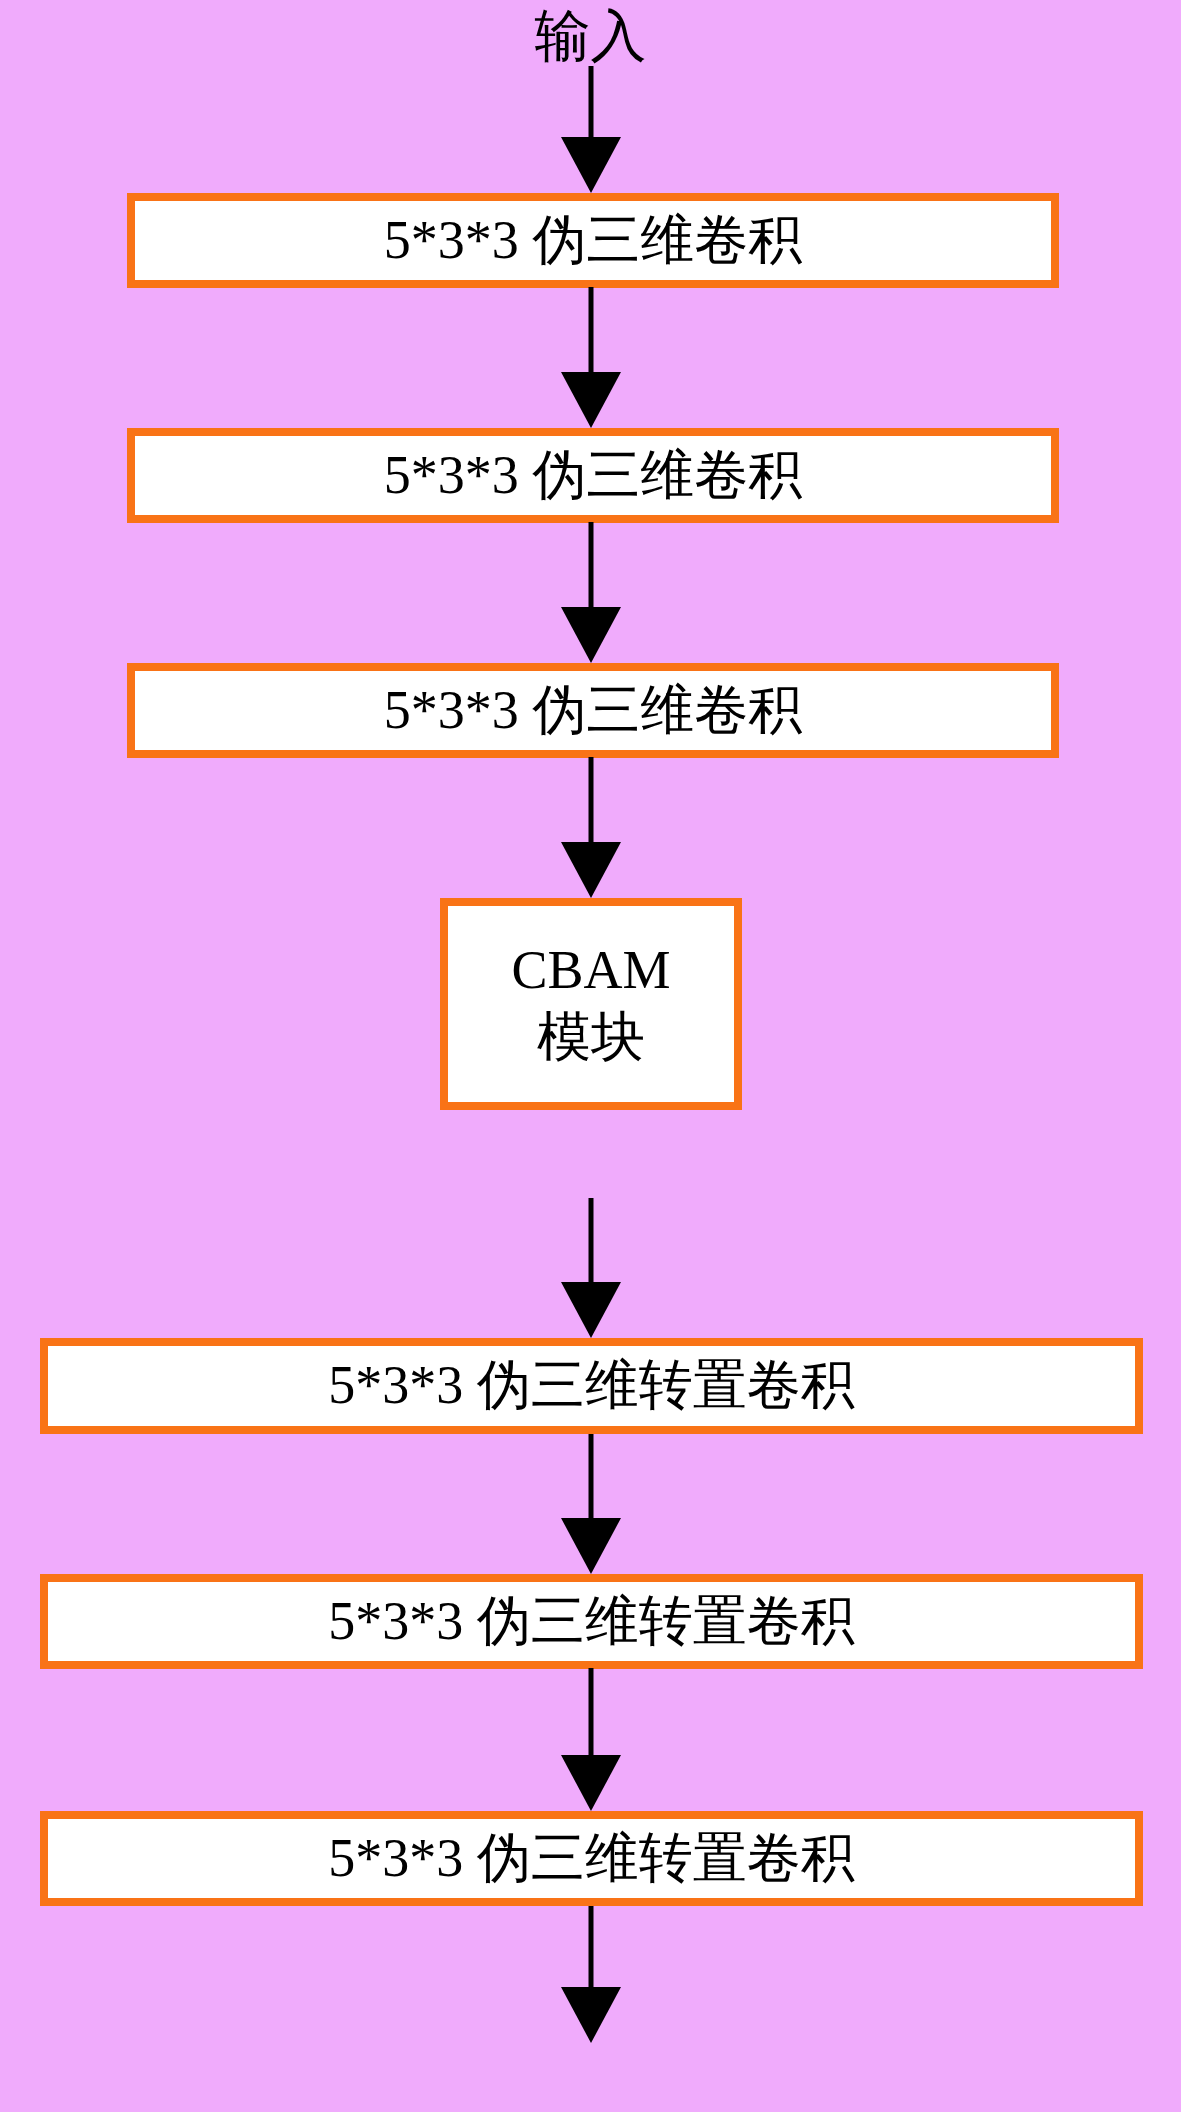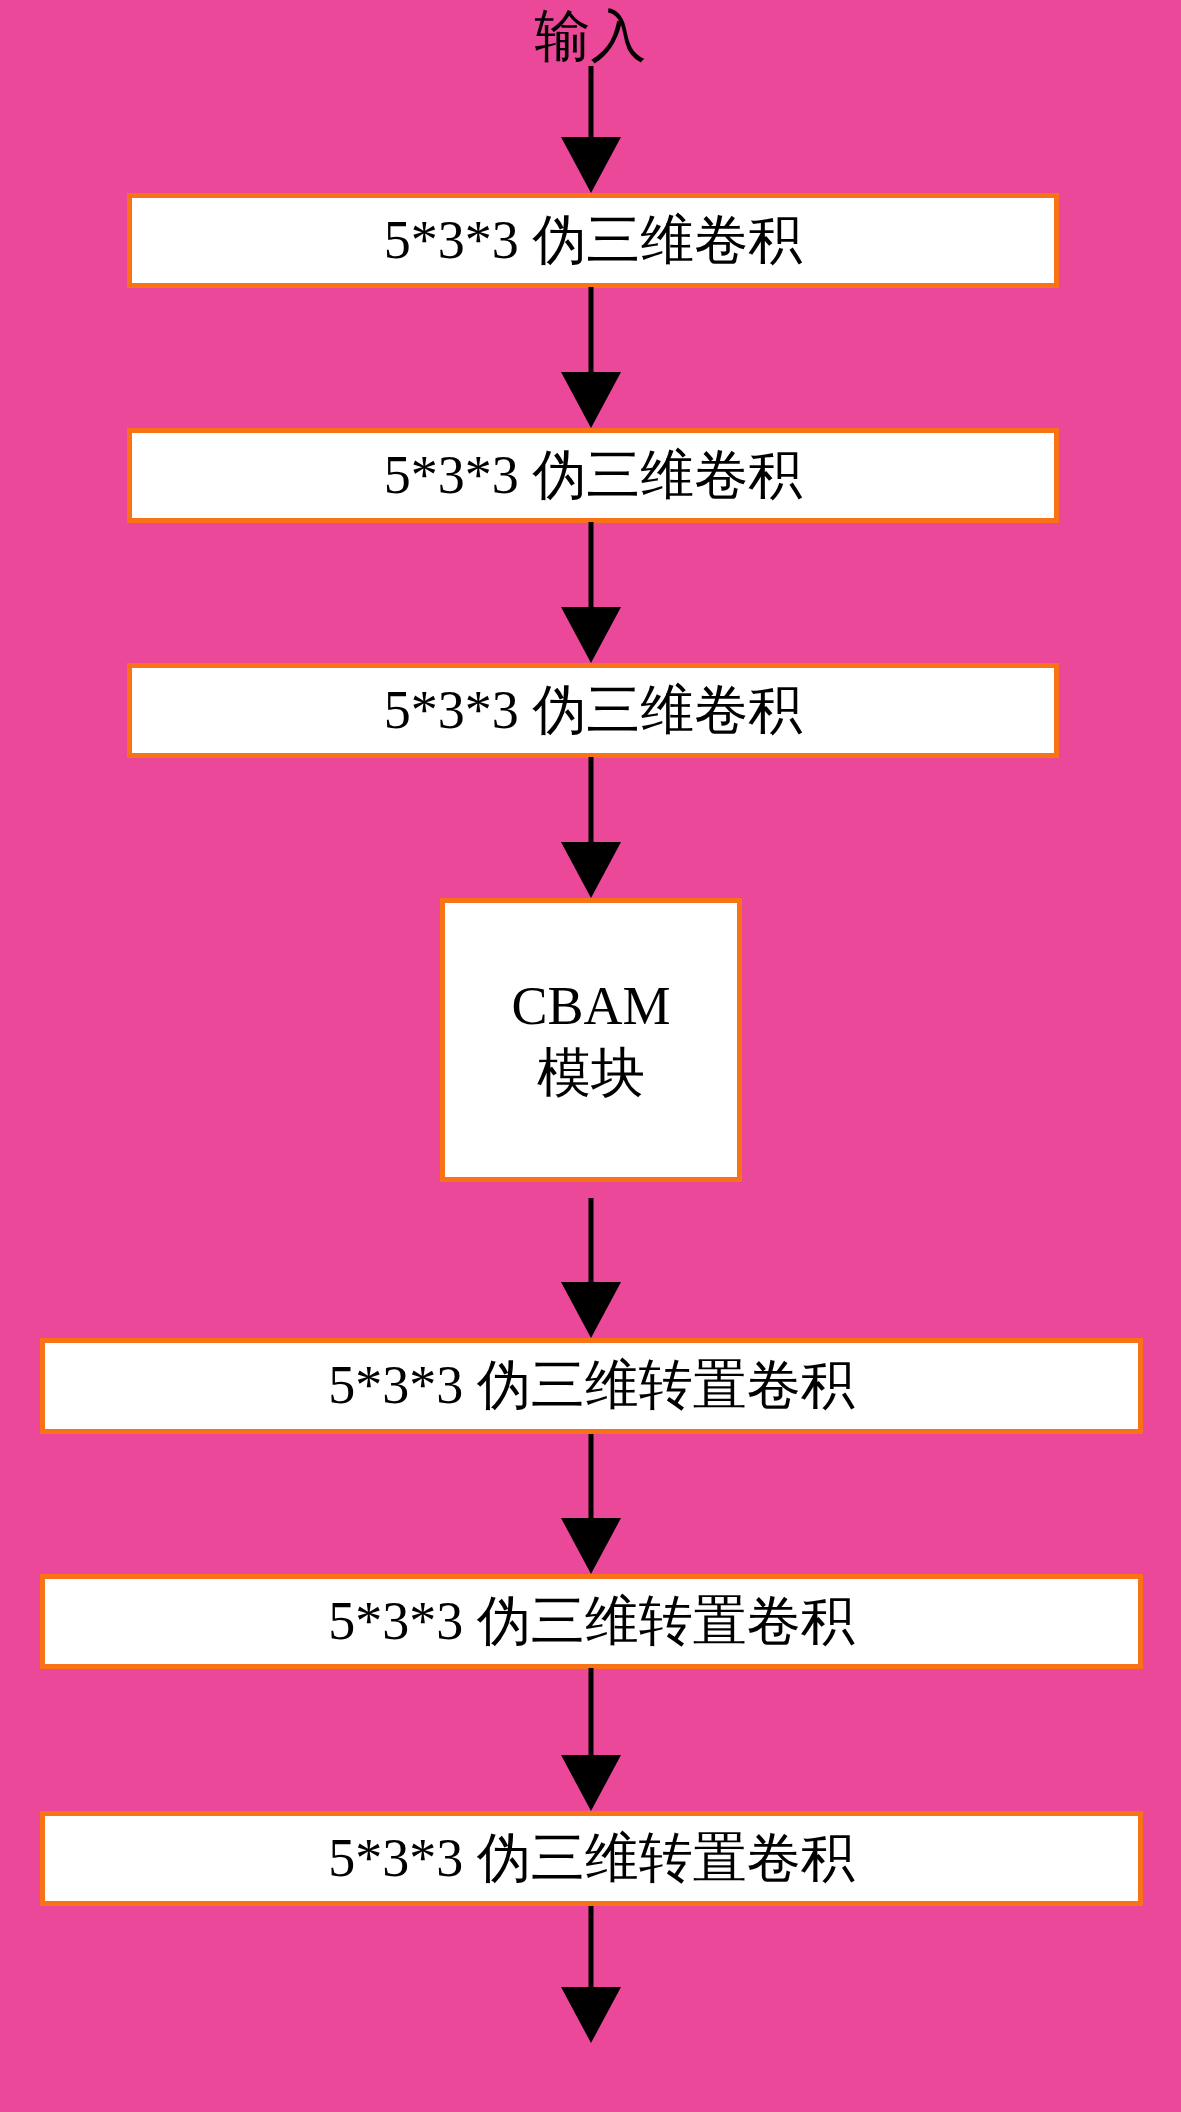--- a/index.html
+++ b/index.html
@@ -4,38 +4,38 @@
 <style>
   html, body {
     margin: 0;
     padding: 0;
     background: #ffffff;
   }
   #canvas {
     position: relative;
     width: 1181px;
     height: 2112px;
-    background: #ec4899;
+    background: #f0abfc;
     font-family: "Liberation Serif", "DejaVu Serif", serif;
     color: #000000;
     overflow: hidden;
   }
   .endpoint-label {
     position: absolute;
     width: 100%;
     text-align: center;
     font-size: 56px;
     line-height: 1.0;
     color: #000000;
   }
   .flow-box {
     position: absolute;
     box-sizing: border-box;
     background: #ffffff;
-    border: 5px solid #f97316;
+    border: 8px solid #f97316;
     display: flex;
     align-items: center;
     justify-content: center;
     text-align: center;
     font-size: 54px;
     line-height: 1.25;
     color: #000000;
     white-space: pre;
   }
   .arrow {
@@ -79,21 +79,21 @@
   #arrow-6 { left: 560px; top: 1434px; height: 140px; }
   #arrow-6 .shaft { height: 90px; }
   #arrow-7 { left: 560px; top: 1668px; height: 143px; }
   #arrow-7 .shaft { height: 93px; }
   #arrow-8 { left: 560px; top: 1906px; height: 137px; }
   #arrow-8 .shaft { height: 87px; }
 
   #box-conv1 { left: 127px; top: 193px; width: 932px;  height: 95px; }
   #box-conv2 { left: 127px; top: 428px; width: 932px;  height: 95px; }
   #box-conv3 { left: 127px; top: 663px; width: 932px;  height: 95px; }
-  #box-cbam  { left: 440px; top: 898px; width: 302px;  height: 284px; flex-direction: column; font-family: Liberation Serif, serif; }
+  #box-cbam  { left: 440px; top: 898px; width: 302px;  height: 212px; flex-direction: column; font-family: Liberation Serif, serif; }
   #box-deconv1 { left: 40px; top: 1338px; width: 1103px; height: 96px; }
   #box-deconv2 { left: 40px; top: 1574px; width: 1103px; height: 95px; }
   #box-deconv3 { left: 40px; top: 1811px; width: 1103px; height: 95px; }
 </style>
 </head>
 <body>
 
 <div id="canvas">
 
   <div id="input-label" class="endpoint-label">输入</div>

